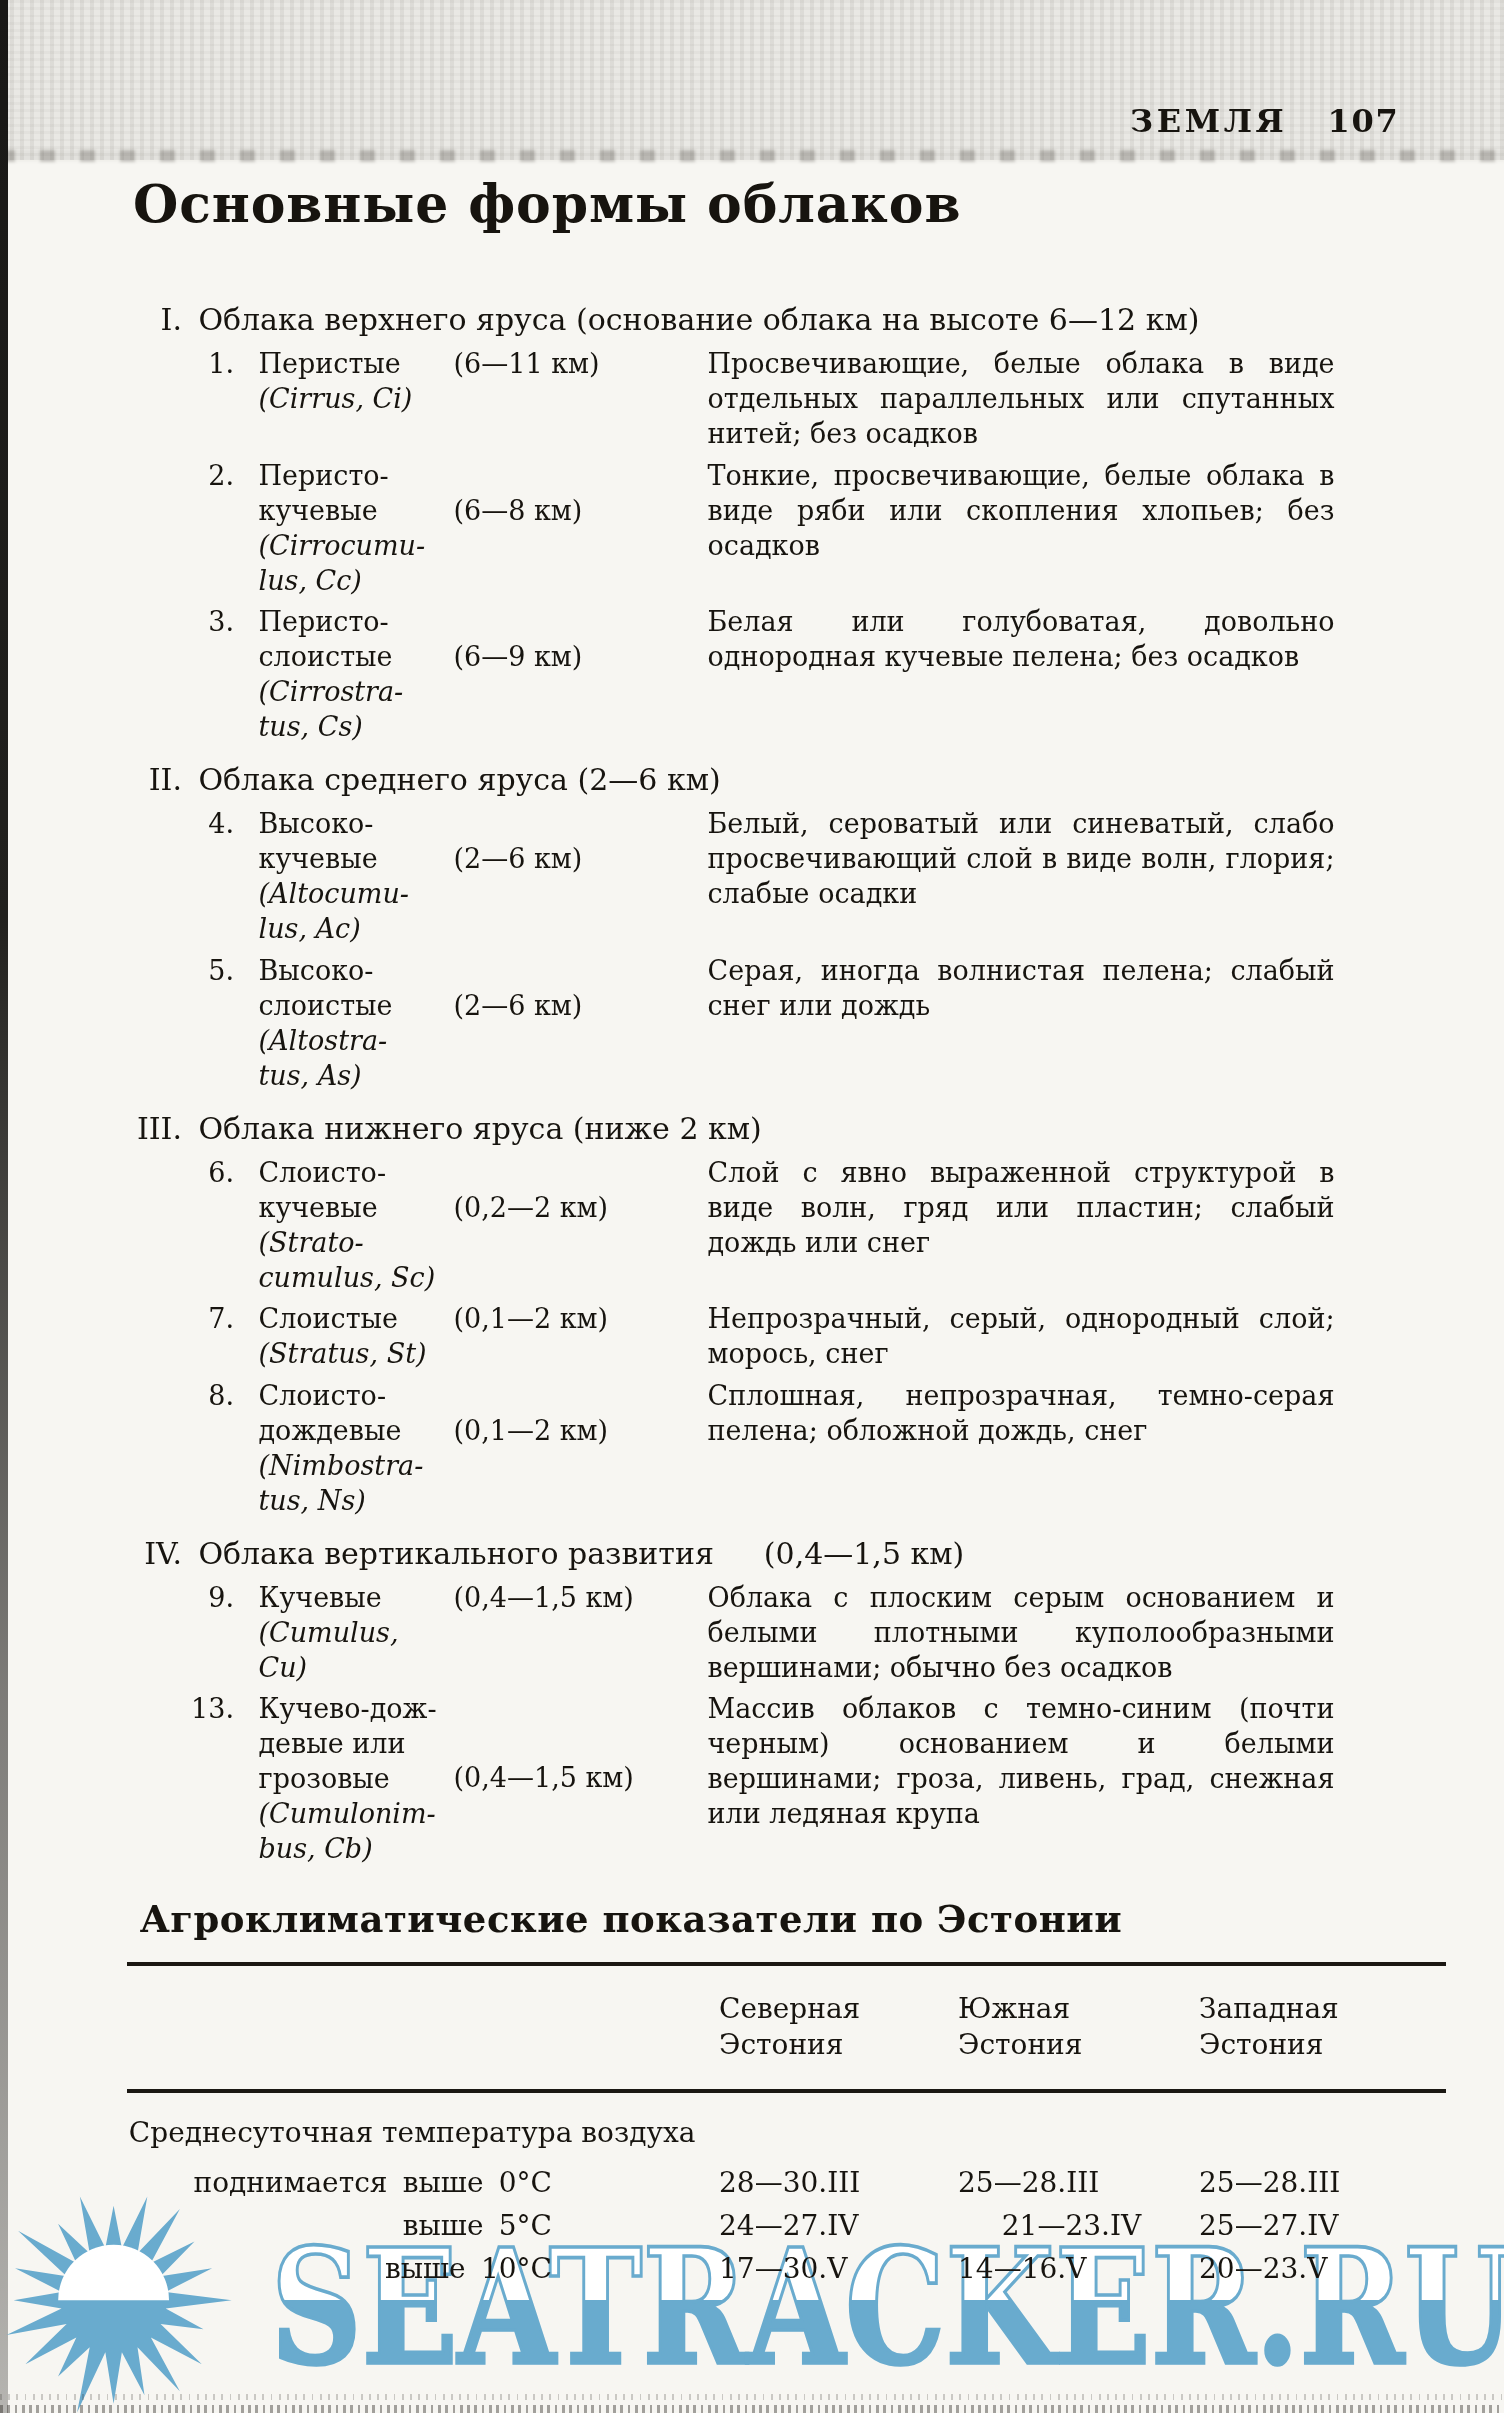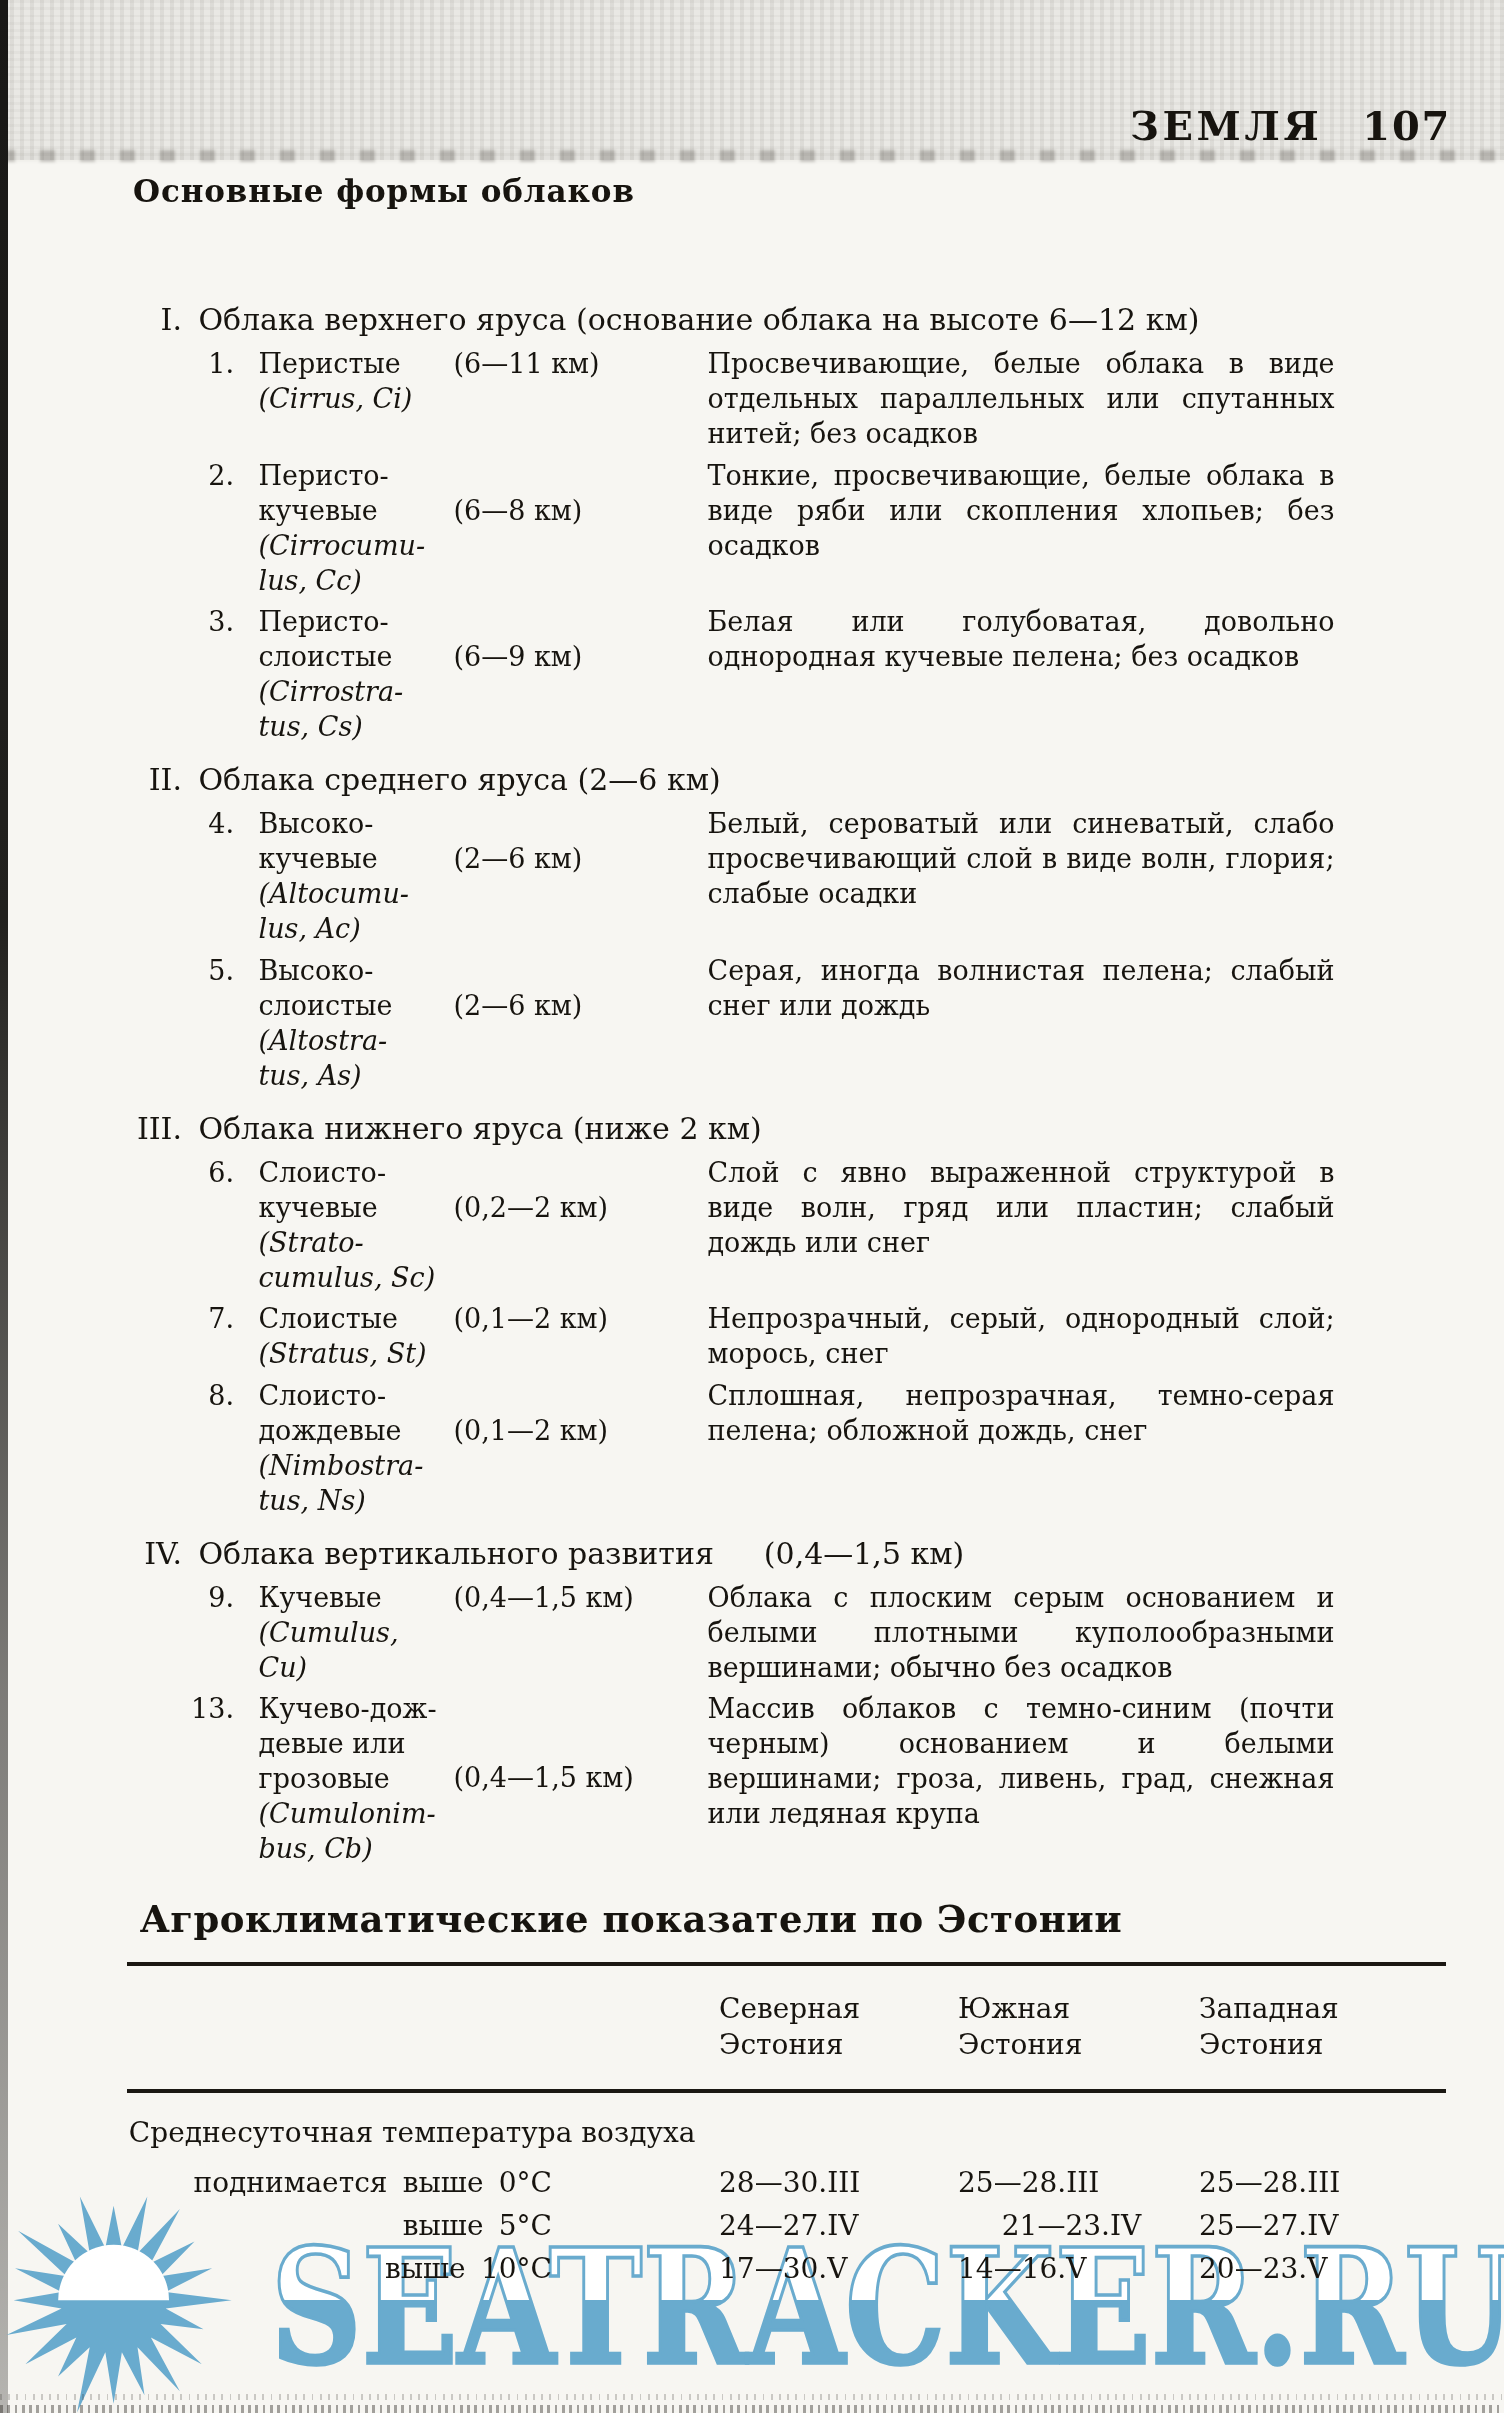--- a/index.html
+++ b/index.html
@@ -12,24 +12,24 @@
                       repeating-linear-gradient(180deg,rgba(120,116,108,.06) 0 2.7px,rgba(0,0,0,0) 2.7px 7.3px);}
   .band-edge{position:absolute;top:150px;left:0;right:0;height:11.8px;opacity:.5;filter:blur(1.4px);
      background:repeating-linear-gradient(90deg,rgba(62,58,50,.55) 0 15.4px,rgba(62,58,50,.08) 15.4px 40px);}
   .scan-edge{position:absolute;left:0;top:0;width:8.2px;height:2413px;
      background:linear-gradient(180deg,#191816 0%,#22211e 38%,rgba(43,41,38,.6) 70%,rgba(43,41,38,.32) 100%);}
   .bottom-noise1{position:absolute;left:0;right:0;top:2394px;height:6.4px;opacity:.22;
      background:repeating-linear-gradient(90deg,#2a2620 0 1.8px,transparent 1.8px 8.2px);}
   .bottom-noise2{position:absolute;left:0;right:0;top:2405px;height:8.2px;opacity:.4;
      background:repeating-linear-gradient(90deg,#231f1a 0 2.7px,transparent 2.7px 7.3px);}
 
-  .running-head{position:absolute;top:102px;left:1130px;font-weight:bold;font-size:40px;letter-spacing:3.6px;}
+  .running-head{position:absolute;top:102px;left:1130px;font-weight:bold;font-size:32px;letter-spacing:3.6px;}
   .running-head .pagenum{margin-left:40px;letter-spacing:1.8px;}
 
-  .title{position:absolute;left:133px;top:173px;margin:0;font-size:31px;font-weight:bold;letter-spacing:0.9px;}
+  .title{position:absolute;left:133px;top:173px;margin:0;font-size:52px;font-weight:bold;letter-spacing:0.9px;}
 
   
   .cloud{position:absolute;left:0;top:302px;width:1454px;font-size:27px;line-height:35px;}
   .sec{margin-bottom:18px;}
   .sec-head{display:flex;font-size:30px;line-height:36px;margin-bottom:8.2px;}
   .sec-num{flex:0 0 182px;text-align:right;}
   .sec-txt{margin-left:16.4px;}
   .sec-alt{margin-left:50px;}
   .item{display:flex;margin-bottom:6.4px;}
   .col-num{flex:0 0 234px;text-align:right;}

